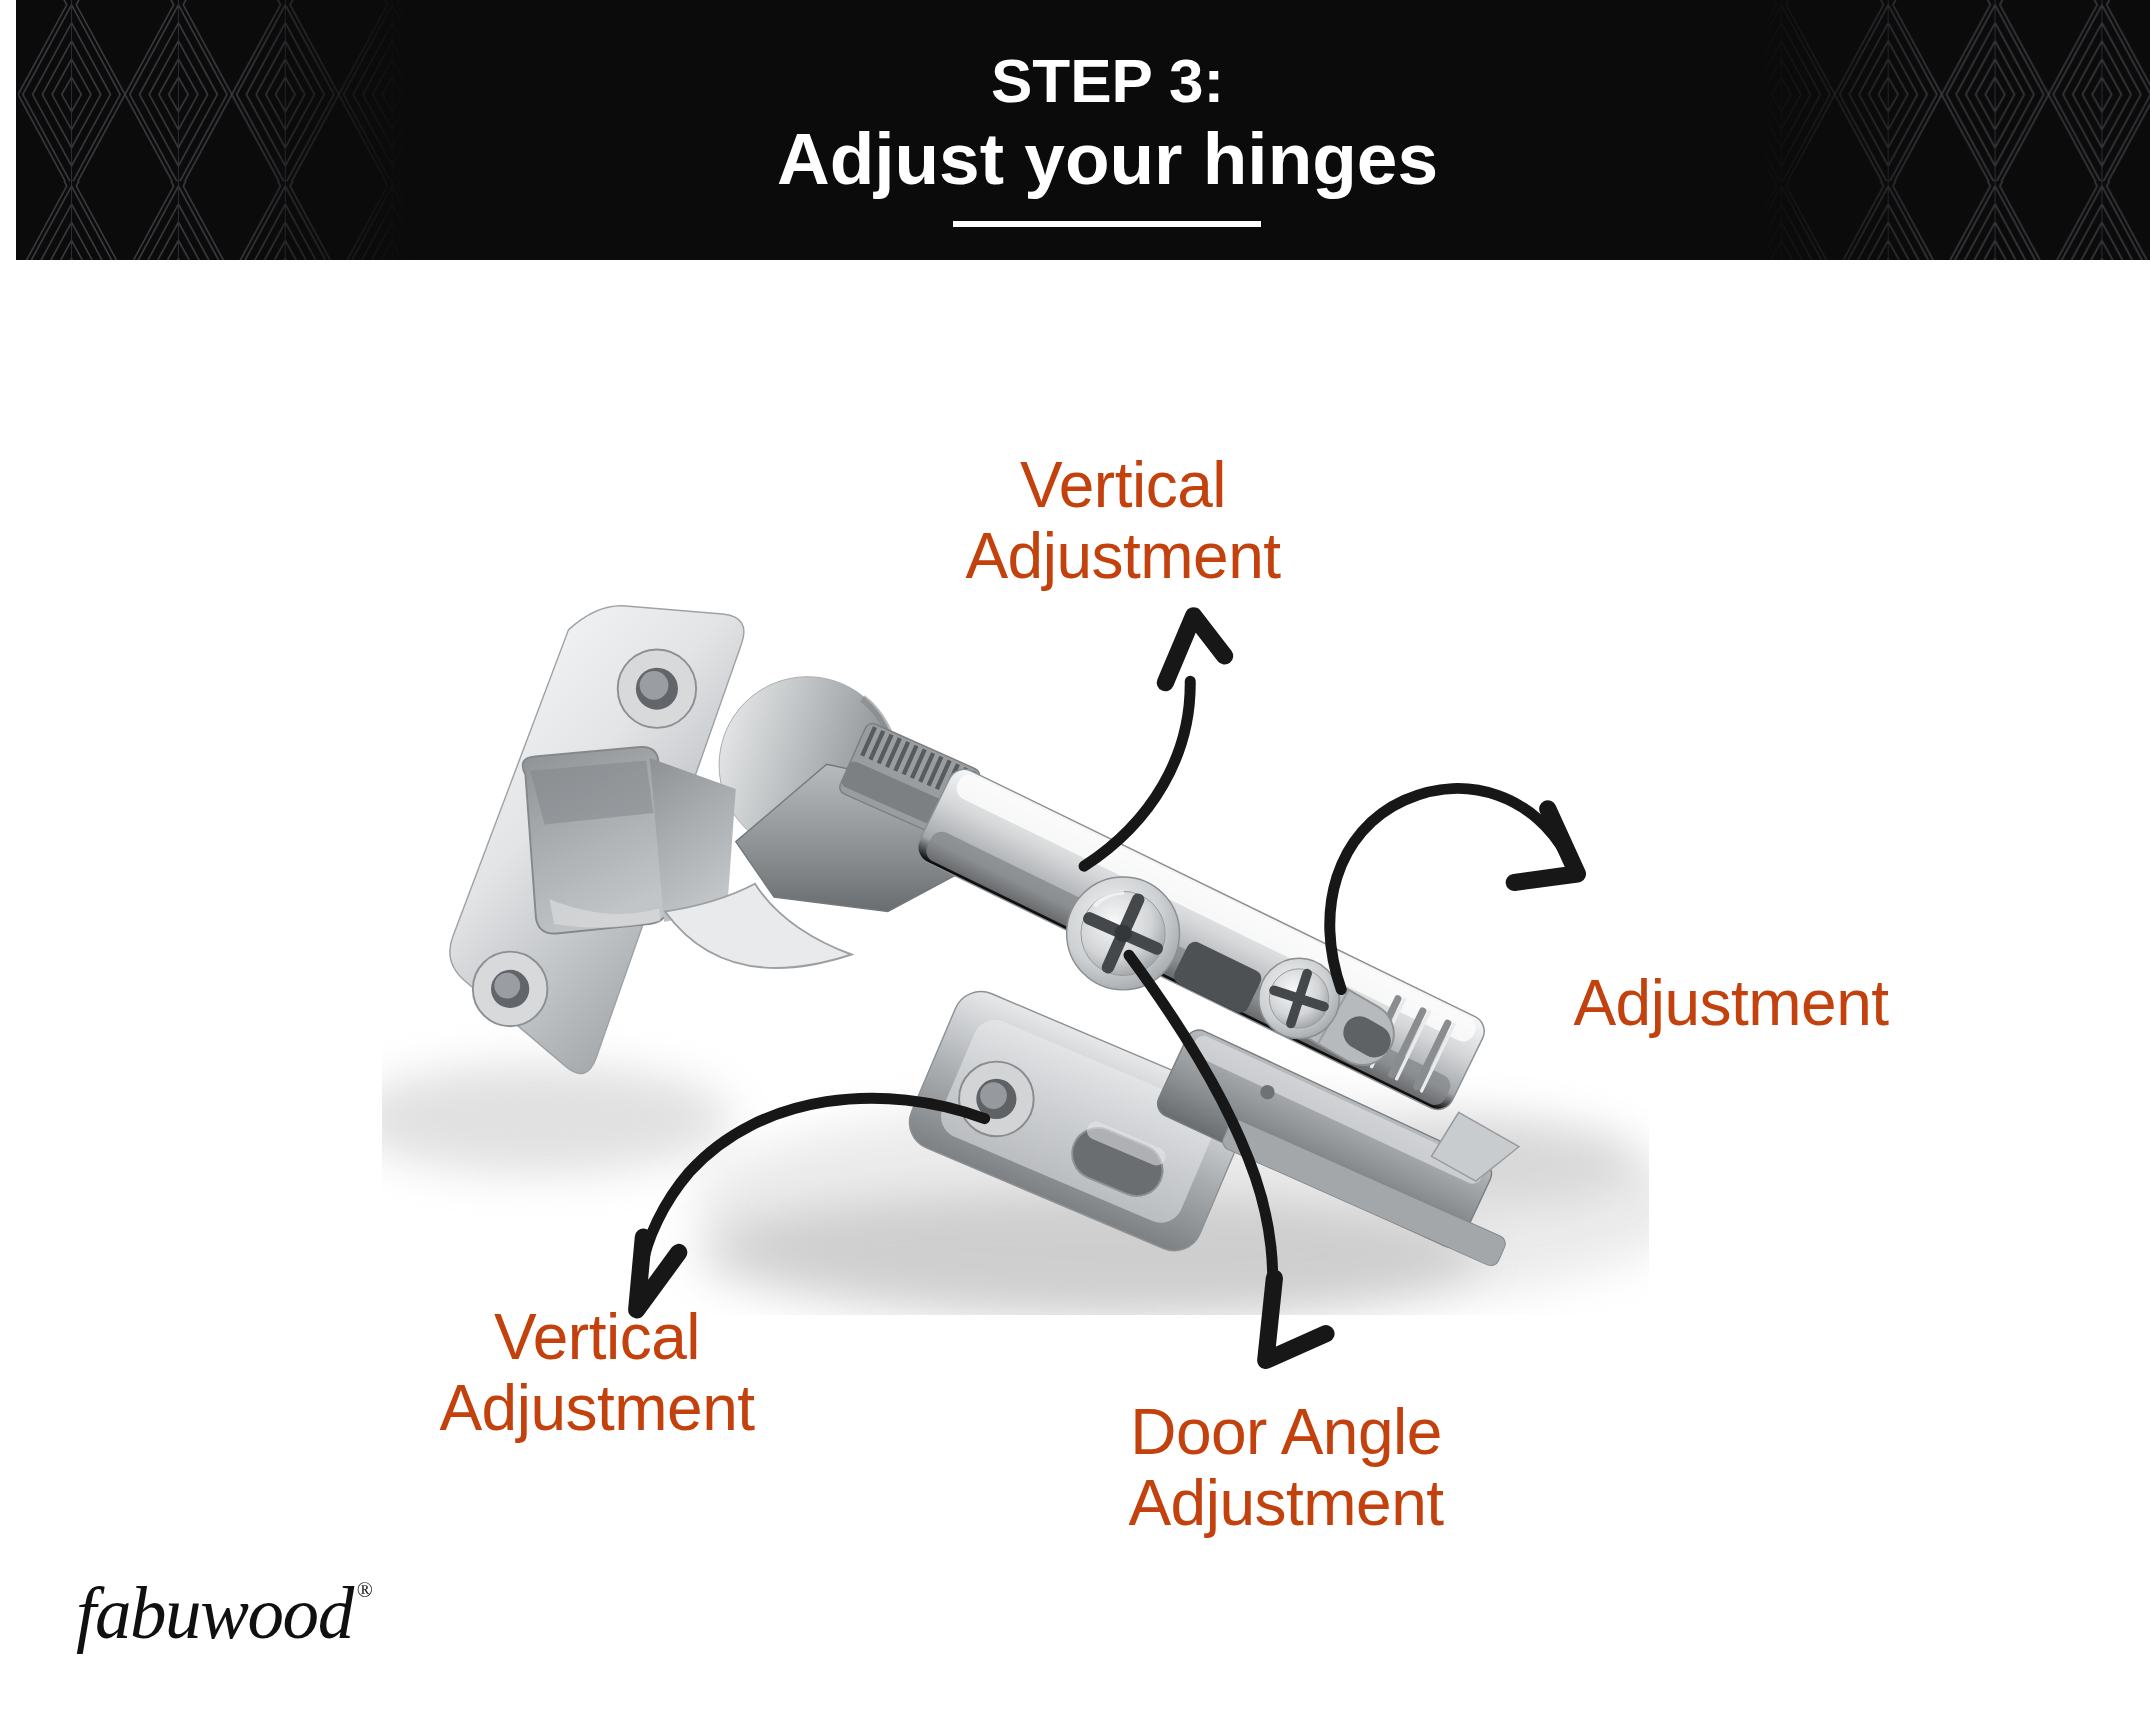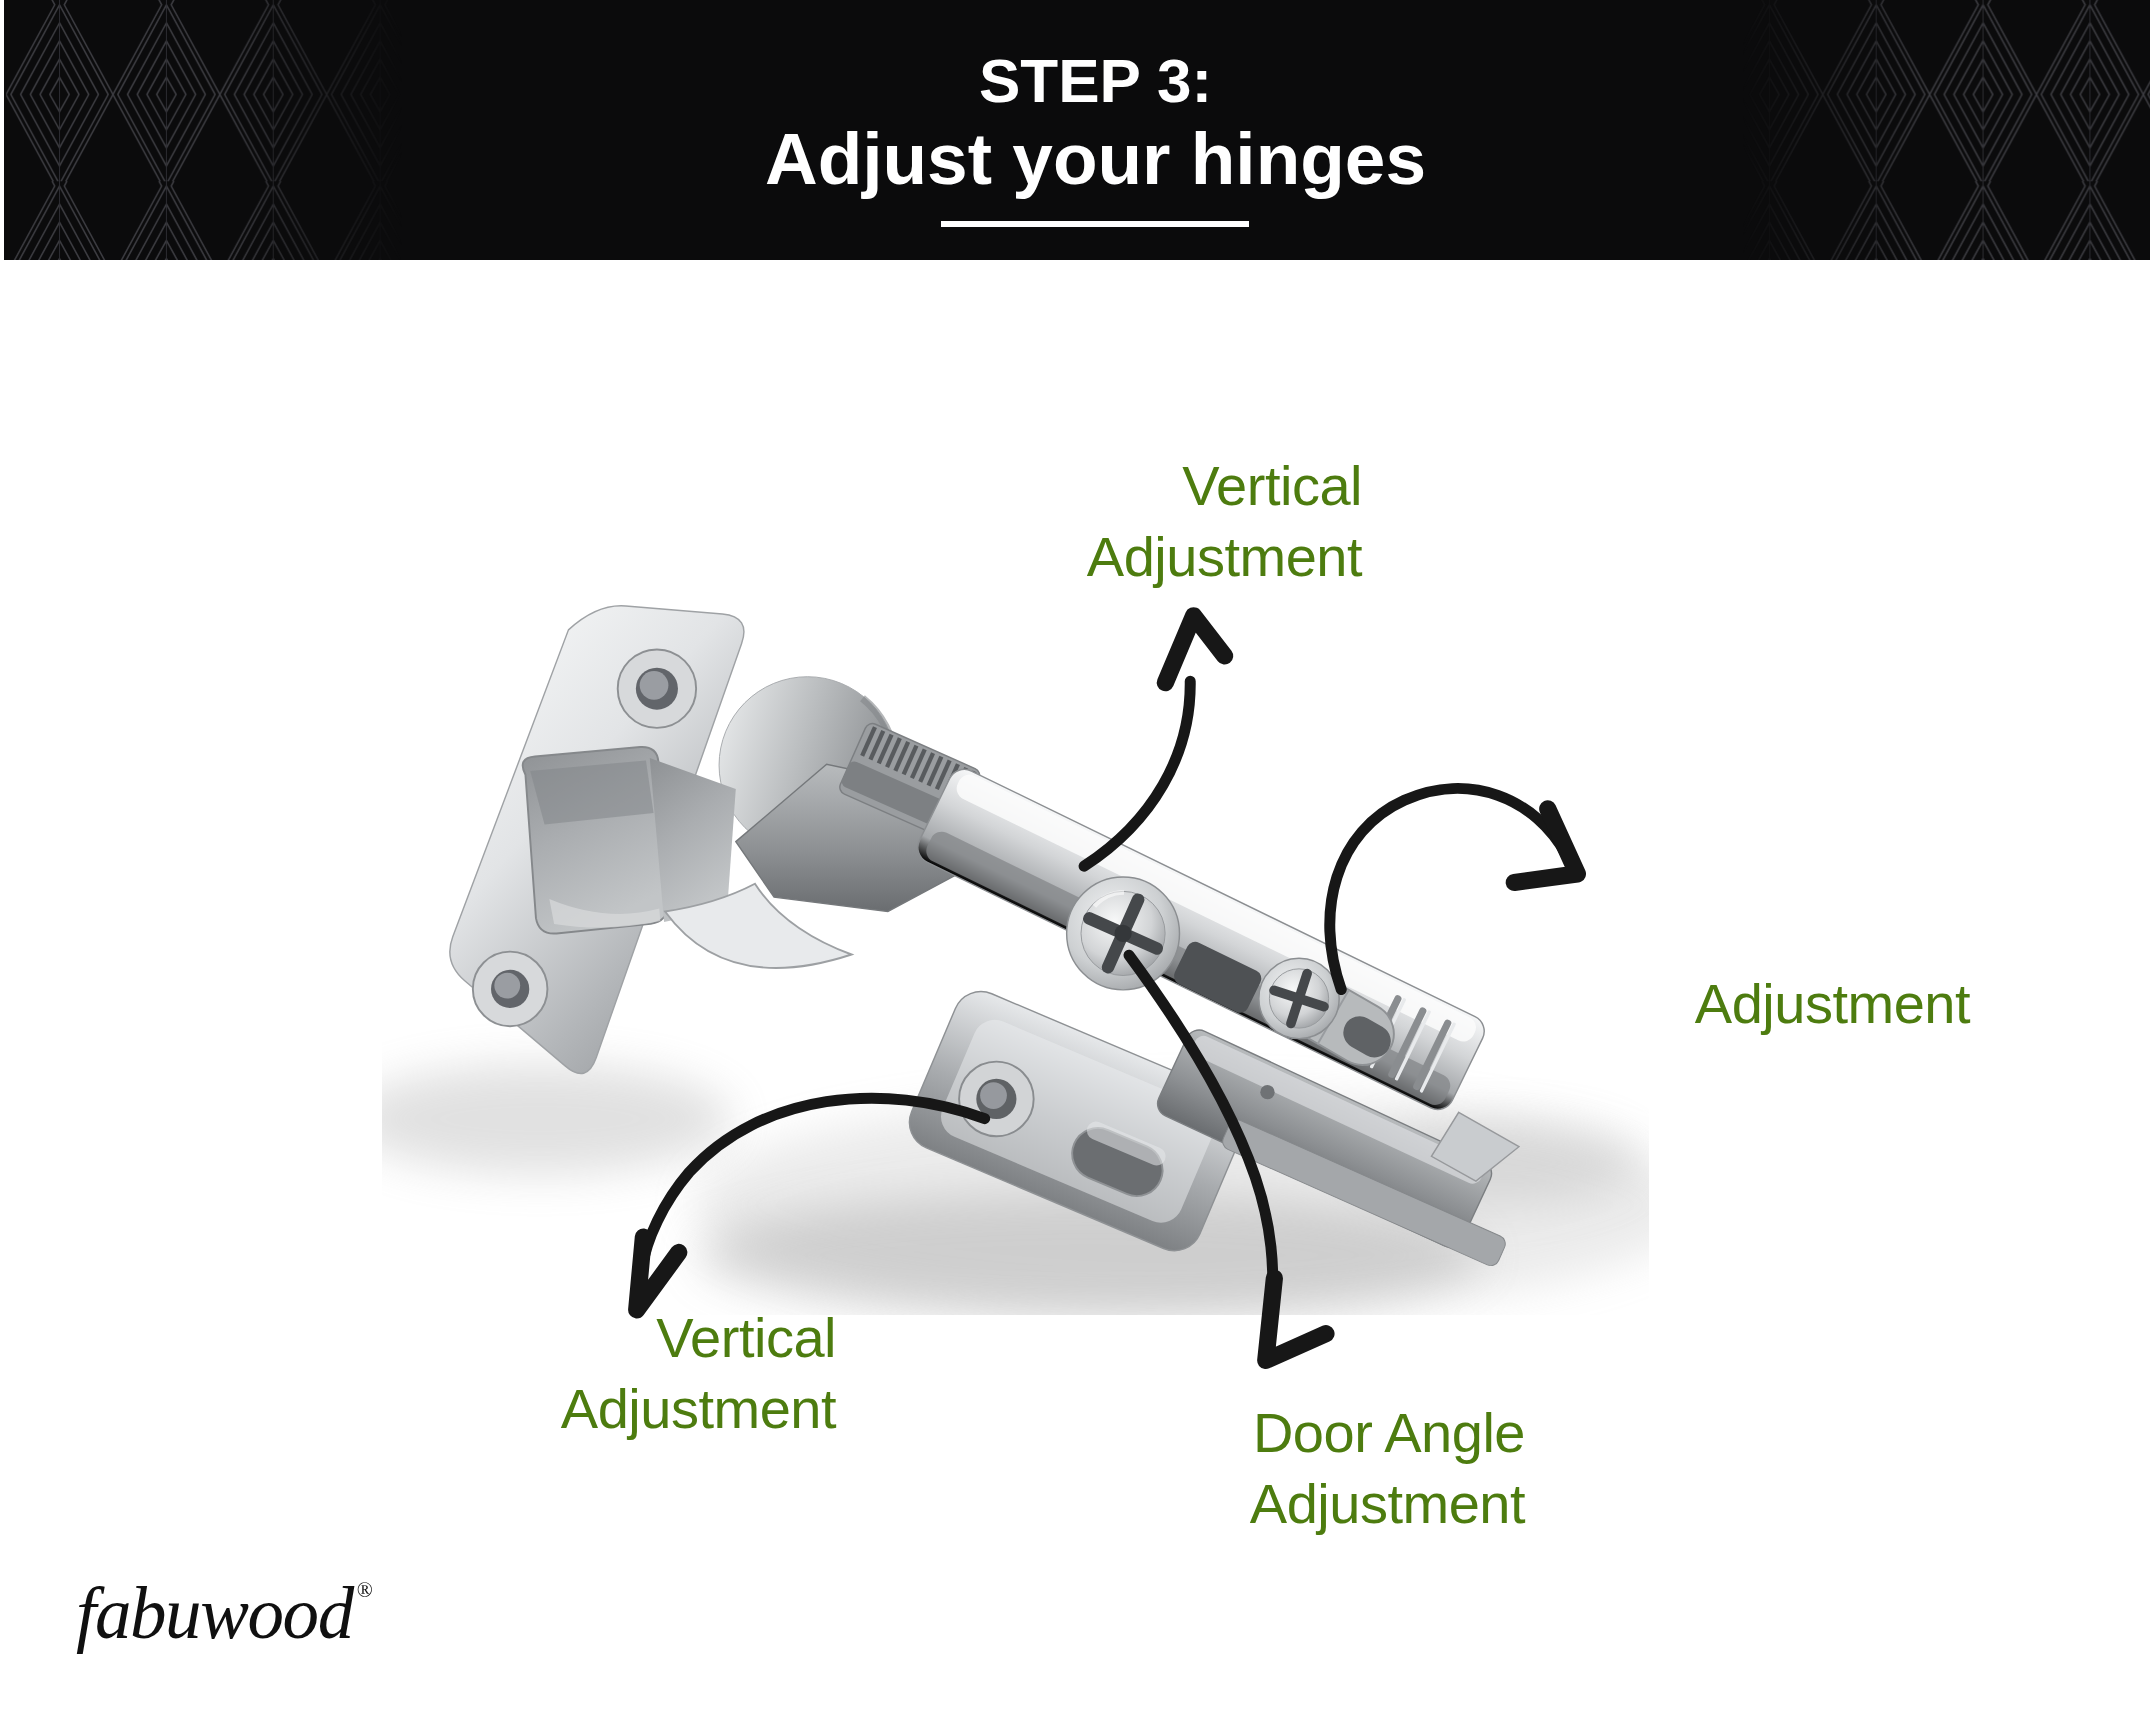--- a/index.html
+++ b/index.html
@@ -8,21 +8,21 @@
     width: 2151px;
     height: 1721px;
     background: #ffffff;
     overflow: hidden;
     font-family: "Liberation Sans", sans-serif;
   }
 
   
   .header {
     position: absolute;
-    left: 4px; top: 0;
+    left: 16px; top: 0;
     width: 2054px; height: 260px;
     background: #0b0b0c;
   }
   .header svg.hdr-pattern { position: absolute; left: 0; top: 0; }
   .hdr-line {
     position: absolute;
     left: 16px; width: 2151px;
     text-align: center;
     color: #ffffff;
     font-weight: bold;
@@ -34,24 +34,24 @@
     position: absolute;
     left: 937px; top: 221px;
     width: 308px; height: 6.2px;
     background: #ffffff;
   }
 
   
   .callout {
     position: absolute;
     width: 478px;
-    text-align: right;
-    font-size: 56px;
+    text-align: center;
+    font-size: 64px;
     line-height: 71px;
-    color: #4d7c0f;
+    color: #c2410c;
     letter-spacing: -0.5px;
   }
   .callout-vertical-top    { left: 884px; top: 450px;  }
   .callout-horizontal      { left: 1492px; top: 897px; }
   .callout-vertical-bottom { left: 358px;  top: 1302px; }
   .callout-door-angle      { left: 1047px; top: 1397px; }
 
   
   svg.hinge  { position: absolute; left: 382px; top: 550px; }
   svg.arrows { position: absolute; left: 0; top: 0; }

